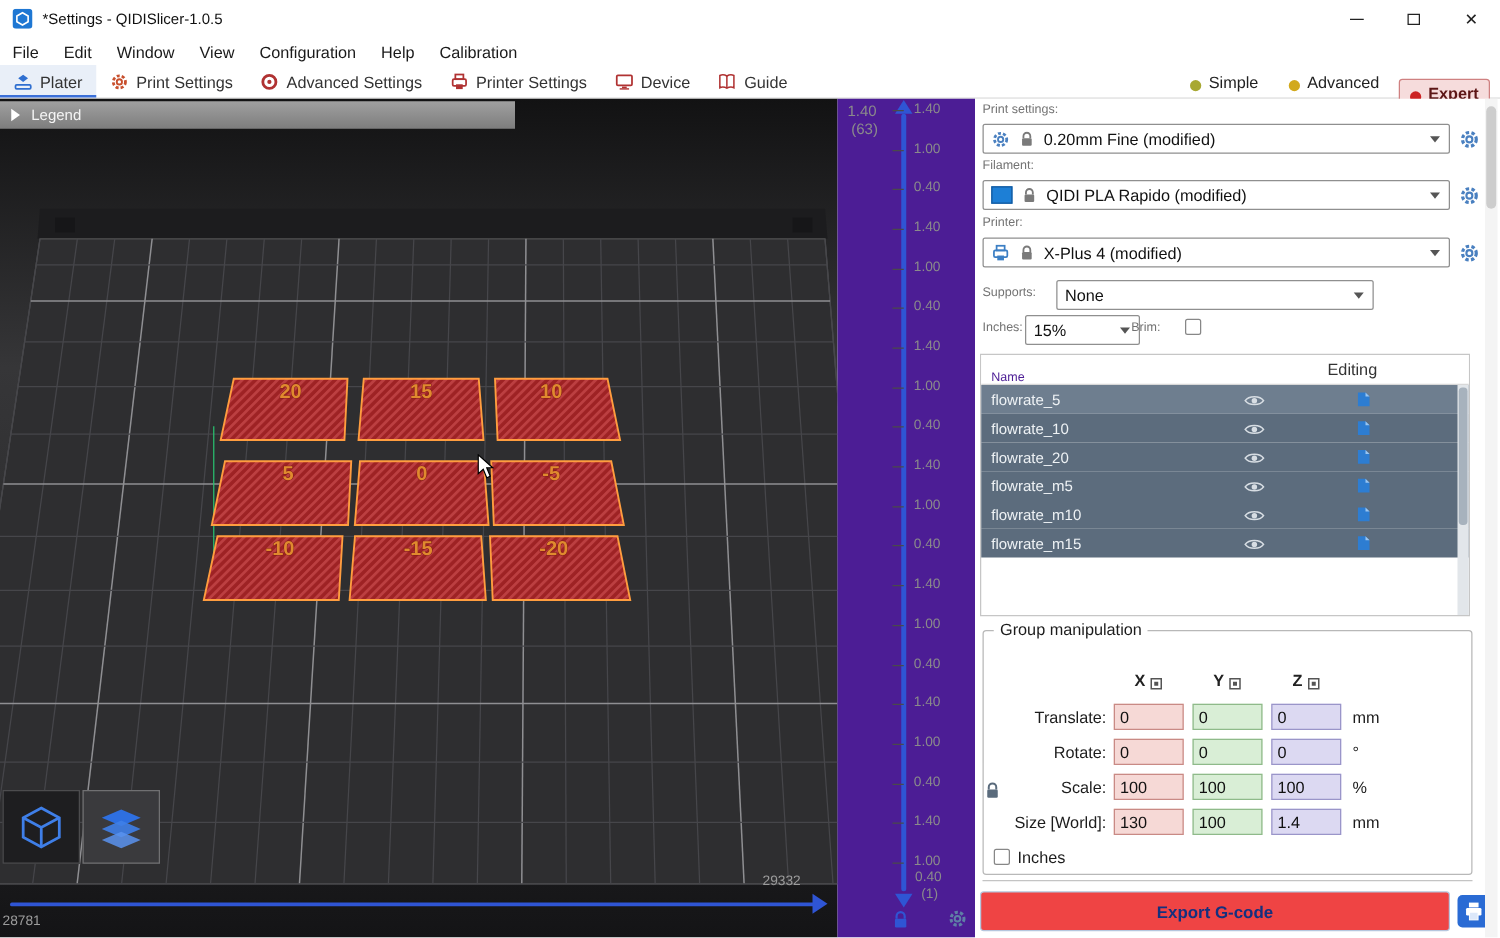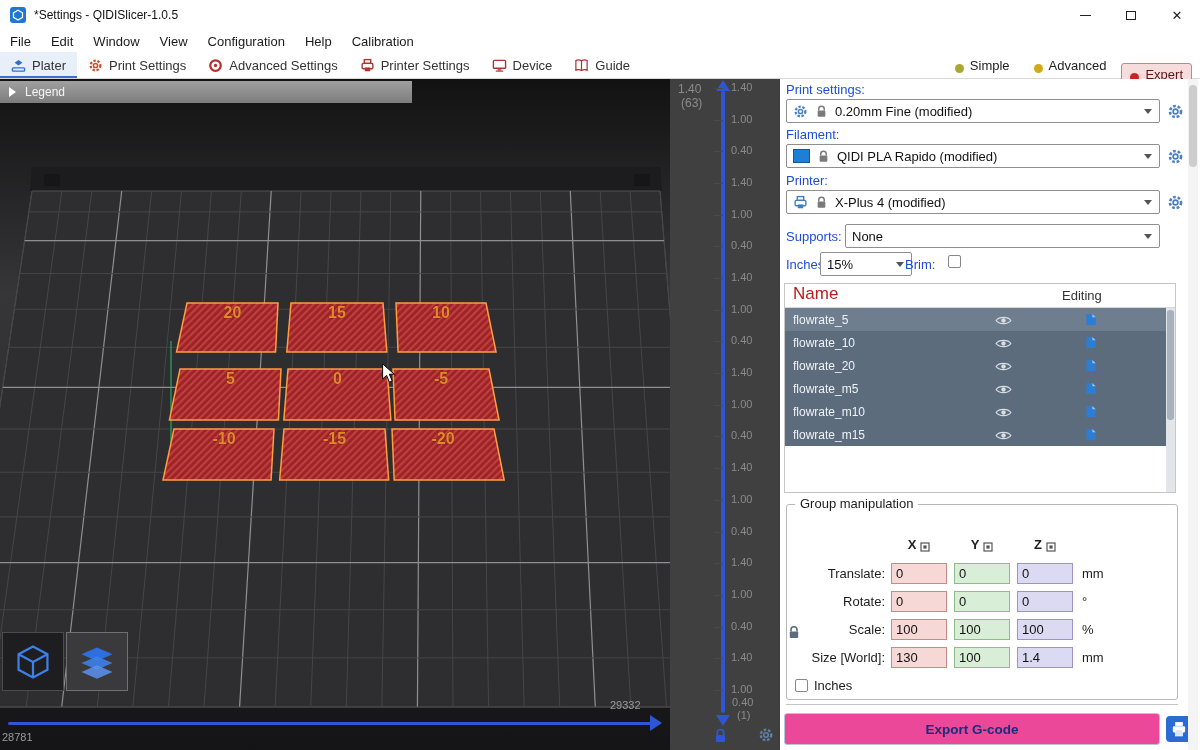--- a/index.html
+++ b/index.html
@@ -22,21 +22,21 @@
   
   .tabbar { position:absolute; left:0; top:52px; width:1200px; height:27px; background:#fff; border-bottom:1px solid #d8d8d8; display:flex; align-items:center; }
   .tabs { display:flex; height:100%; }
   .tab { display:flex; align-items:center; gap:6px; padding:0 11px; height:100%; font-size:13px; color:#333; position:relative; }
   .tab.active { background:#e9eff8; }
   .tab.active::after { content:""; position:absolute; left:0; right:0; bottom:0; height:2px; background:#3a6fd8; }
   .tab-icon { width:15px; height:15px; display:inline-block; }
   .tab-icon svg { width:100%; height:100%; }
   .modes { margin-left:auto; display:flex; align-items:center; gap:6px; padding-right:8px; }
   .mode { display:flex; align-items:flex-end; gap:6px; font-size:13px; color:#222; padding:3px 8px; border:1px solid transparent; border-radius:3px; }
-  .mode.active { background:#f6dcdc; border-color:#cf8181; font-weight:normal; color:#5c1616;margin-top:18px; }
+  .mode.active { background:#f6dcdc; border-color:#cf8181; font-weight:bold; color:#5c1616;margin-top:18px; }
   .dot { width:9px; height:9px; border-radius:50%; display:inline-block; }
 
   
   .viewport { position:absolute; left:0; top:79px; width:670px; height:671px; overflow:hidden;
     background:linear-gradient(180deg,#121213 0%, #363638 32%, #2c2c2e 60%, #141416 100%); }
   #scene { position:absolute; left:0; top:0; }
   .legend-bar { position:absolute; left:0; top:2px; width:412px; height:22px;
     background:linear-gradient(180deg,#a0a0a0,#7d7d7d); display:flex; align-items:center; gap:9px;
     padding-left:9px; color:#f4f4f4; font-size:12px; }
   .legend-tri { width:0; height:0; border-left:7px solid #fff; border-top:5px solid transparent; border-bottom:5px solid transparent; }
@@ -47,57 +47,57 @@
   .hline { position:absolute; left:8px; top:643px; width:645px; height:3px; background:#2f55d4; border-radius:2px; }
   .harrow { position:absolute; left:650px; top:636px; width:0; height:0;
     border-left:12px solid #2f55d4; border-top:8px solid transparent; border-bottom:8px solid transparent; }
   .hnum { position:absolute; font-size:11px; color:#9b9b9b; }
   .hnum.right { left:610px; top:620px; }
   .hnum.left { left:2px; top:652px; }
   .cursor { position:absolute; left:381px; top:284px; width:16px; }
   .cursor svg { width:16px; }
 
   
-  .slider-col { position:absolute; left:670px; top:79px; width:110px; height:671px; background:#404040; }
+  .slider-col { position:absolute; left:670px; top:79px; width:110px; height:671px; background:#4c1d95; }
   .sl-top-val { position:absolute; left:8px; top:3px; font-size:12px; color:#8b8b8b; }
   .sl-top-layer { position:absolute; left:11px; top:17px; font-size:12px; color:#8b8b8b; }
   .vline { position:absolute; left:51px; top:12px; width:4px; height:622px; background:#2f55d4; border-radius:2px; }
   .vtop-arrow { position:absolute; left:46px; top:1px; width:0; height:0;
     border-bottom:11px solid #2f55d4; border-left:7px solid transparent; border-right:7px solid transparent; }
   .vbot-arrow { position:absolute; left:46px; top:636px; width:0; height:0;
     border-top:11px solid #2f55d4; border-left:7px solid transparent; border-right:7px solid transparent; }
   .tick-dash { position:absolute; left:44px; width:9px; height:1px; background:#4a4a4a; }
   .tick-label { position:absolute; left:61px; font-size:11px; color:#8b8b8b; }
   .sl-bot-val { position:absolute; left:62px; top:617px; font-size:11px; color:#8b8b8b; }
   .sl-bot-layer { position:absolute; left:67px; top:630px; font-size:11px; color:#8b8b8b; }
   .sl-lock { position:absolute; left:44px; top:649px; width:13px; height:16px; }
   .sl-gear { position:absolute; left:88px; top:648px; width:16px; height:16px; }
   .sl-lock svg,.sl-gear svg { width:100%; height:100%; }
 
   
   .sidebar { position:absolute; left:780px; top:79px; width:420px; height:671px; background:#fff; font-size:13px; color:#1a1a1a; }
-  .sb-label { position:absolute; left:6px; font-size:13px; color:#1d4ed8; }
+  .sb-label { position:absolute; left:6px; font-size:10px; color:#737373; }
   .combo { position:absolute; left:6px; width:374px; height:24px; border:1px solid #8f8f8f; border-radius:2px;
     background:#fff; display:flex; align-items:center; gap:8px; padding:0 20px 0 6px; }
   .combo-sm { position:absolute; height:24px; border:1px solid #8f8f8f; border-radius:2px; background:#fff;
     display:flex; align-items:center; padding:0 20px 0 6px; }
   .combo-text { font-size:13px; color:#111; white-space:nowrap; overflow:hidden; }
   .chev { position:absolute; right:7px; top:9px; width:0; height:0;
     border-top:5px solid #555; border-left:4px solid transparent; border-right:4px solid transparent; }
   .cicon { display:inline-flex; width:15px; height:15px; flex:none; }
   .cicon svg { width:100%; height:100%; }
   .swatch { width:17px; height:14px; border:1px solid #13589c; flex:none; }
   .gear-out { position:absolute; left:387px; width:17px; height:17px; }
   .gear-out svg { width:100%; height:100%; }
   .checkbox { position:absolute; width:13px; height:13px; border:1px solid #878787; border-radius:2px; background:#fff; }
 
   
   .obj-list { position:absolute; left:4px; top:204px; width:392px; height:210px; border:1px solid #c6c6c6; background:#fff; }
   .obj-header { position:relative; height:24px; border-bottom:1px solid #d8d8d8; background:#fff; }
-  .oh-name { position:absolute; left:8px; top:0; font-size:17px; color:#b91c1c; }
+  .oh-name { position:absolute; left:8px; top:13px; font-size:10px; color:#4c1d95; }
   .oh-edit { position:absolute; left:277px; top:4px; font-size:13px; color:#333; }
   .obj-row { position:relative; height:23px; background:#5c6c7d; display:flex; align-items:center; padding-left:8px; }
   .obj-row.sel { background:#6e7e8f; }
   .obj-name { font-size:12px; color:#eef2f5; }
   .obj-eye { position:absolute; left:210px; top:6px; width:17px; height:11px; }
   .obj-eye svg { width:100%; height:100%; }
   .obj-edit { position:absolute; left:300px; top:5px; width:12px; height:13px; }
   .obj-edit svg { width:100%; height:100%; }
   .list-scrollbar { position:absolute; right:0; top:24px; bottom:0; width:9px; background:#e2e6ea; }
   .list-thumb { position:absolute; left:1px; top:2px; width:7px; height:110px; background:#a7b2bd; border-radius:3px; }
@@ -115,21 +115,21 @@
   .inp.x { background:#f6d9d6; border-color:#c98a85; }
   .inp.y { background:#d9eed6; border-color:#8fba8a; }
   .inp.z { background:#dcd9f2; border-color:#9a95c9; }
   .manip-unit { position:absolute; left:295px; font-size:13px; color:#1c1c1c; }
   .scale-lock { position:absolute; left:1px; top:120px; width:12px; height:15px; }
   .scale-lock svg { width:100%; height:100%; }
   .inches-box { position:absolute; left:8px; top:174px; width:13px; height:13px; border:1px solid #878787; border-radius:2px; background:#fff; }
   .inches-label { position:absolute; left:27px; top:173px; font-size:13px; color:#1c1c1c; }
 
   .sliced-line { position:absolute; left:6px; top:625px; width:392px; height:1px; background:#c4c4c4; }
-  .export-btn { position:absolute; left:4px; top:634px; width:376px; height:32px; background:#ec4899;
+  .export-btn { position:absolute; left:4px; top:634px; width:376px; height:32px; background:#ef4444;
     border:1px solid #b6c6dd; border-radius:3px; font-family:"Liberation Sans",sans-serif;
     font-size:13.5px; font-weight:bold; color:#14307e; }
   .send-btn { position:absolute; left:386px; top:637px; width:26px; height:26px; background:#2a6bd4; border-radius:4px;
     display:flex; align-items:center; justify-content:center; }
   .send-btn svg { width:20px; height:20px; }
   .sb-scroll { position:absolute; left:408px; top:0; width:10px; height:671px; background:#f4f4f4; }
   .sb-thumb { position:absolute; left:1px; top:6px; width:8px; height:82px; background:#cdcdcd; border-radius:4px; }
 </style>
 </head>
 <body>
@@ -443,21 +443,21 @@
       </span>
     <span class="combo-text">X-Plus 4 (modified)</span>
     <span class="chev"></span>
   </div>
   <div class="gear-out" style="top:115px"><svg viewBox="0 0 20 20">
         <circle cx="10" cy="10" r="6.5" fill="none" stroke="#4a80c0" stroke-width="3" stroke-dasharray="3.2 2.2"></circle>
         <circle cx="10" cy="10" r="2.8" fill="none" stroke="#4a80c0" stroke-width="2"></circle>
       </svg></div>
 
   <div class="sb-label" style="top:150px">Supports:</div>
-  <div class="combo-sm" style="top:145px;left:65px;width:315px">
+  <div class="combo-sm" style="top:145px;left:65px;width:254px">
     <span class="combo-text">None</span>
     <span class="chev"></span>
   </div>
 
   <div class="sb-label" style="top:178px">Inches:</div>
   <div class="combo-sm" style="top:173px;left:40px;width:92px">
     <span class="combo-text">15%</span>
     <span class="chev"></span>
   </div>
   <div class="sb-label" style="top:178px;left:125px">Brim:</div>

